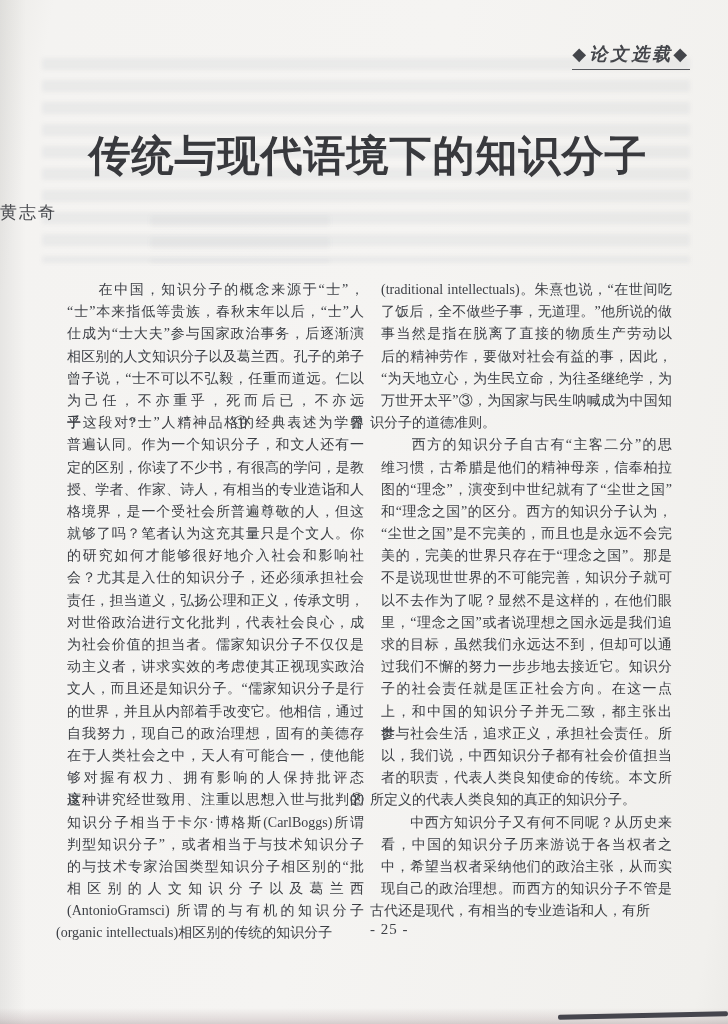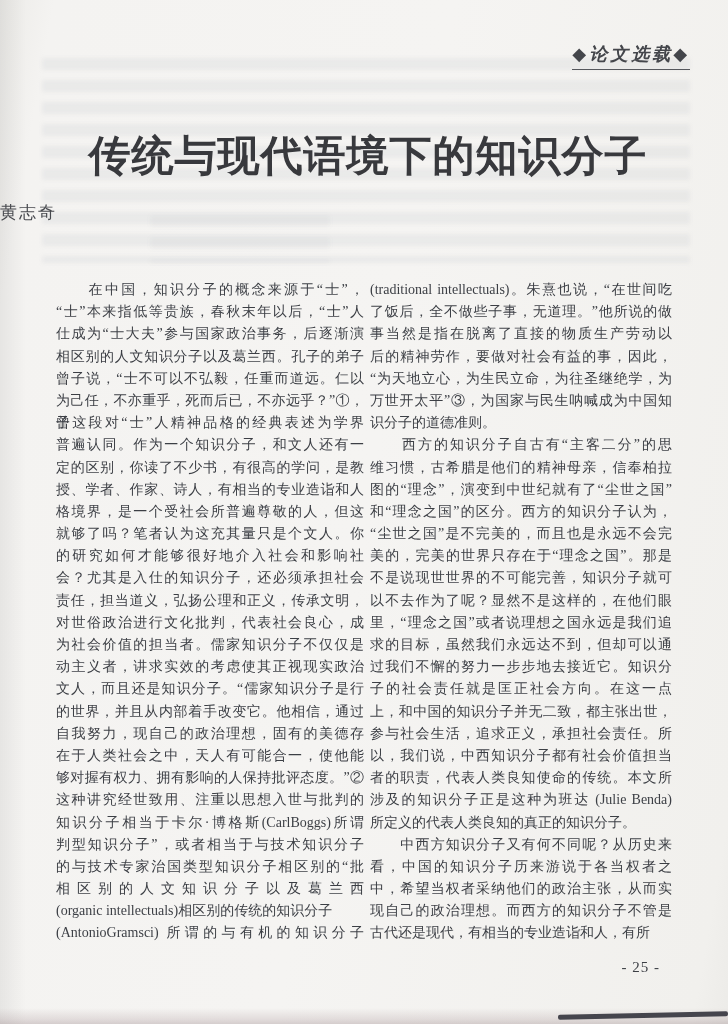--- a/index.html
+++ b/index.html
@@ -46,25 +46,25 @@
     font-family:"Liberation Sans","DejaVu Sans",sans-serif;
     font-size:17px; color:#47494e; letter-spacing:2px;
   }
   .col{
     position:absolute; top:279px;
     font-size:14px; line-height:22.2px;
   }
   .col.left{ left:56px; width:308px; }
   .col.right{ left:370px; width:302px; }
   .line{ height:22.2px; text-align:left; white-space:normal; }
-  .line.j{ text-align:justify; text-align-last:justify; }
+  .line.j{ text-align:justify; text-align-last:justify;margin-left:11px; }
 
   .pagenum{
-    position:absolute; top:959px; left:370px; width:302px;
-    text-align:right; padding-right:12px; box-sizing:border-box;
+    position:absolute; top:921px; left:370px; width:302px;
+    text-align:left; padding-right:12px; box-sizing:border-box;
     font-size:15px; letter-spacing:1px; color:#3c3f45;
   }
   .bottom-shadow{
     position:absolute; left:0; bottom:0; width:100%; height:16px;
     background:linear-gradient(to bottom, rgba(0,0,0,0) 0%, rgba(150,125,130,0.20) 70%, rgba(130,105,110,0.28) 100%);
     pointer-events:none;
   }
   .book-edge{
     position:absolute; right:0; bottom:6px;
     width:170px; height:5px;
@@ -115,22 +115,22 @@
       <div class="line j">文人，而且还是知识分子。“儒家知识分子是行</div>
       <div class="line j">的世界，并且从内部着手改变它。他相信，通过</div>
       <div class="line j">自我努力，现自己的政治理想，固有的美德存</div>
       <div class="line j">在于人类社会之中，天人有可能合一，使他能</div>
       <div class="line j">够对握有权力、拥有影响的人保持批评态度。”②</div>
       <div class="line j">这种讲究经世致用、注重以思想入世与批判的</div>
       <div class="line j">知识分子相当于卡尔·博格斯(CarlBoggs)所谓</div>
       <div class="line j">判型知识分子”，或者相当于与技术知识分子</div>
       <div class="line j">的与技术专家治国类型知识分子相区别的“批</div>
       <div class="line j">相区别的人文知识分子以及葛兰西</div>
+      <div class="line j">(AntonioGramsci) 所谓的与有机的知识分子</div>
       <div class="line">(organic intellectuals)相区别的传统的知识分子</div>
-      <div class="line j">(AntonioGramsci) 所谓的与有机的知识分子</div>
     </div>
 
   <div class="col right">
       <div class="line j">(traditional intellectuals)。朱熹也说，“在世间吃</div>
       <div class="line j">了饭后，全不做些子事，无道理。”他所说的做</div>
       <div class="line j">事当然是指在脱离了直接的物质生产劳动以</div>
       <div class="line j">后的精神劳作，要做对社会有益的事，因此，</div>
       <div class="line j">“为天地立心，为生民立命，为往圣继绝学，为</div>
       <div class="line j">万世开太平”③，为国家与民生呐喊成为中国知</div>
       <div class="line">识分子的道德准则。</div>
@@ -143,21 +143,20 @@
       <div class="line j">不是说现世世界的不可能完善，知识分子就可</div>
       <div class="line j">以不去作为了呢？显然不是这样的，在他们眼</div>
       <div class="line j">里，“理念之国”或者说理想之国永远是我们追</div>
       <div class="line j">求的目标，虽然我们永远达不到，但却可以通</div>
       <div class="line j">过我们不懈的努力一步步地去接近它。知识分</div>
       <div class="line j">子的社会责任就是匡正社会方向。在这一点</div>
       <div class="line j">上，和中国的知识分子并无二致，都主张出世，</div>
       <div class="line j">参与社会生活，追求正义，承担社会责任。所</div>
       <div class="line j">以，我们说，中西知识分子都有社会价值担当</div>
       <div class="line j">者的职责，代表人类良知使命的传统。本文所</div>
-      <div class="line j">涉及的知识分子正是这种为班达 (Julie Benda)</div>
       <div class="line">所定义的代表人类良知的真正的知识分子。</div>
       <div class="line j">　　中西方知识分子又有何不同呢？从历史来</div>
       <div class="line j">看，中国的知识分子历来游说于各当权者之</div>
       <div class="line j">中，希望当权者采纳他们的政治主张，从而实</div>
       <div class="line j">现自己的政治理想。而西方的知识分子不管是</div>
       <div class="line">古代还是现代，有相当的专业造诣和人，有所</div>
     </div>
 
   <div class="pagenum">- 25 -</div>
 

